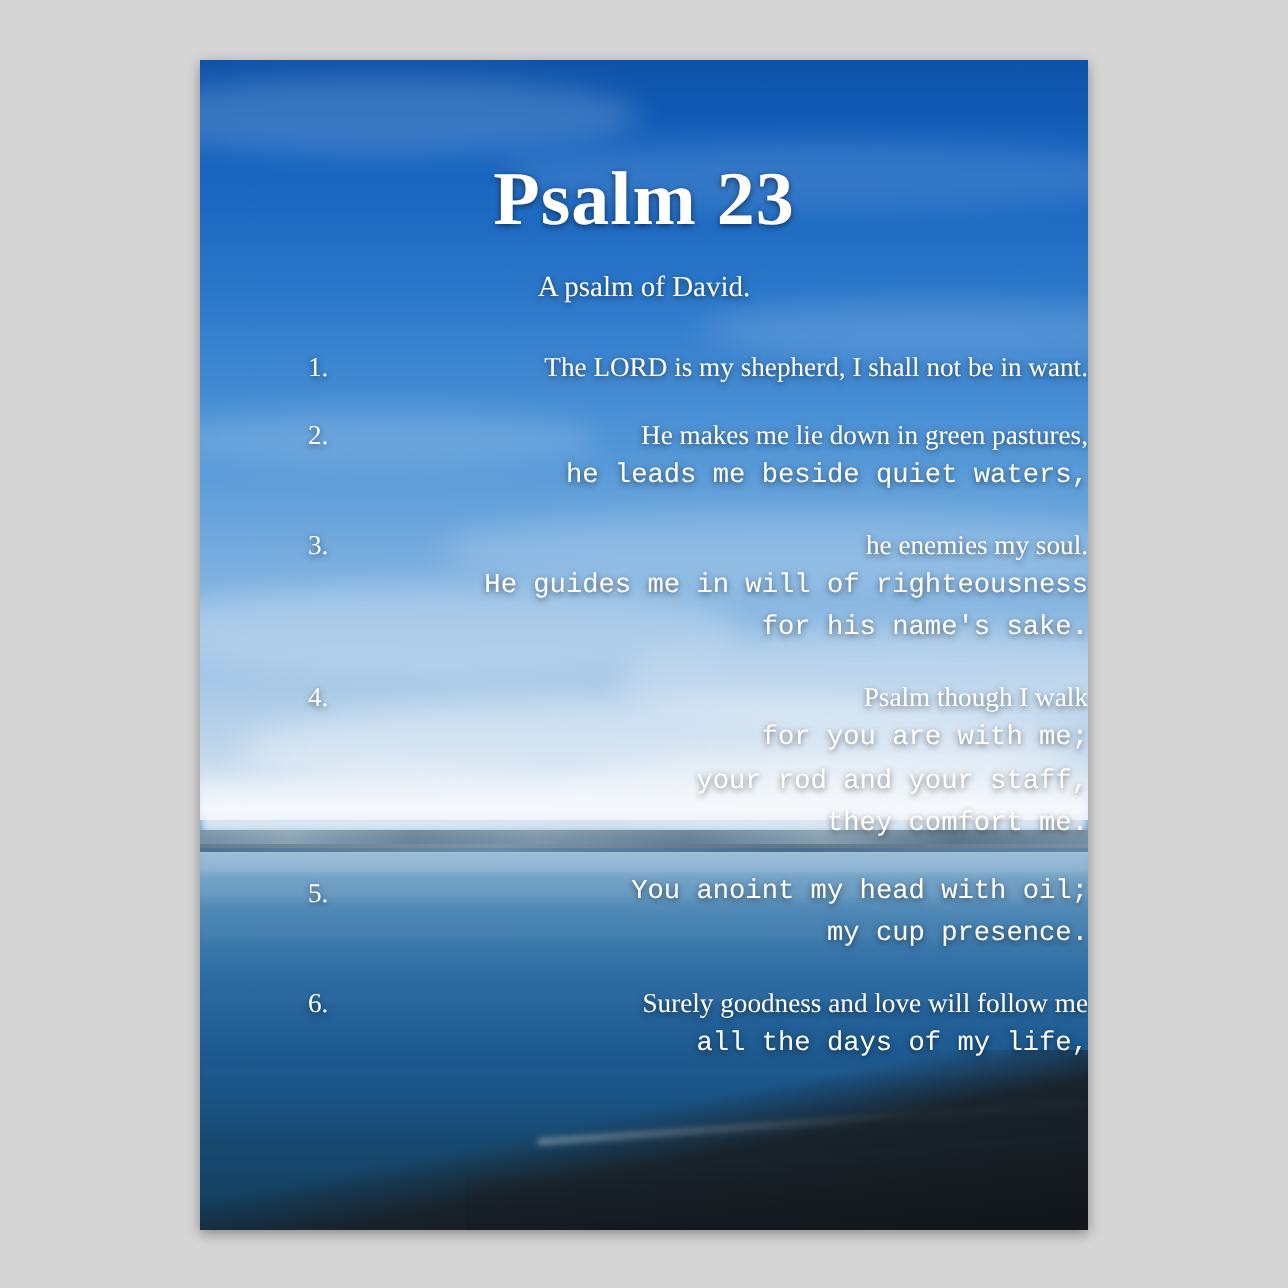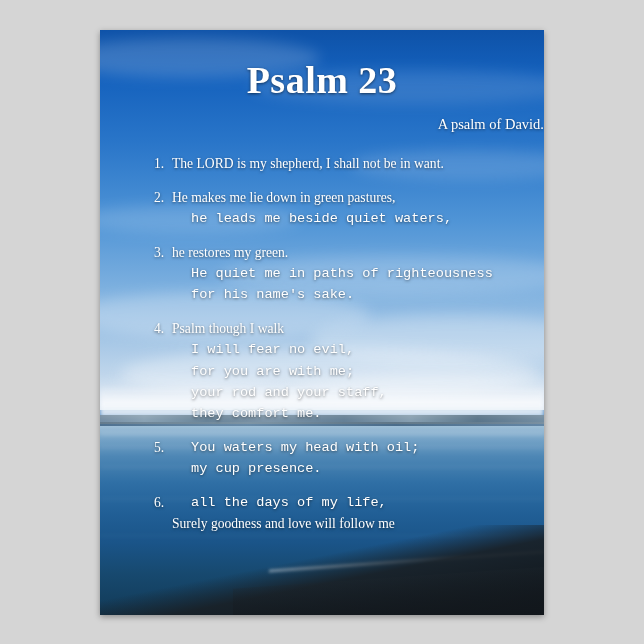--- a/index.html
+++ b/index.html
@@ -159,25 +159,25 @@
     position: absolute;
     left: 0; right: 0; top: 0; bottom: 0;
     color: #ffffff;
     text-shadow: 0 1px 3px rgba(0,0,0,0.55);
   }
 
   .title {
     text-align: center;
     font-size: 38px;
     font-weight: bold;
-    margin-top: 28px;
+    margin-top: 48px;
     letter-spacing: .5px;
   }
   .subtitle {
-    text-align: right;
+    text-align: center;
     font-size: 14.5px;
     margin-top: 14px;
   }
 
   .verses {
     margin: 20px 0 0 0;
     padding: 0 0 0 54px;
     list-style: none;
     font-size: 13.6px;
     line-height: 1.55;
@@ -185,21 +185,21 @@
   .verse {
     margin-bottom: 13px;
     display: flex;
     align-items: flex-start;
   }
   .verse-num {
     width: 18px;
     flex: 0 0 18px;
     text-align: left;
   }
-  .verse-lines { flex: 1 1 auto; }
+  .verse-lines { flex: 1 1 auto; text-align: right; }
   .vline { white-space: pre; }
   .vline.indent { padding-left: 19px; font-family: Liberation Mono, monospace; }
 </style>
 </head>
 <body>
 
 <div class="stage">
 
   <div class="poster">
 
@@ -240,46 +240,45 @@
           <div class="verse">
             <div class="verse-num">2.</div>
             <div class="verse-lines">
               <div class="vline">He makes me lie down in green pastures,</div>
               <div class="vline indent">he leads me beside quiet waters,</div>
             </div>
           </div>
           <div class="verse">
             <div class="verse-num">3.</div>
             <div class="verse-lines">
-              <div class="vline">he restores my green.</div>
-              <div class="vline indent">He quiet me in paths of righteousness</div>
+              <div class="vline">he enemies my soul.</div>
+              <div class="vline indent">He guides me in will of righteousness</div>
               <div class="vline indent">for his name's sake.</div>
             </div>
           </div>
           <div class="verse">
             <div class="verse-num">4.</div>
             <div class="verse-lines">
               <div class="vline">Psalm though I walk</div>
-              <div class="vline indent">I will fear no evil,</div>
               <div class="vline indent">for you are with me;</div>
               <div class="vline indent">your rod and your staff,</div>
               <div class="vline indent">they comfort me.</div>
             </div>
           </div>
           <div class="verse">
             <div class="verse-num">5.</div>
             <div class="verse-lines">
-              <div class="vline indent">You waters my head with oil;</div>
+              <div class="vline indent">You anoint my head with oil;</div>
               <div class="vline indent">my cup presence.</div>
             </div>
           </div>
           <div class="verse">
             <div class="verse-num">6.</div>
             <div class="verse-lines">
+              <div class="vline">Surely goodness and love will follow me</div>
               <div class="vline indent">all the days of my life,</div>
-              <div class="vline">Surely goodness and love will follow me</div>
             </div>
           </div>
         </div>
     </div>
 
   </div>
 </div>
 
 </body></html>

